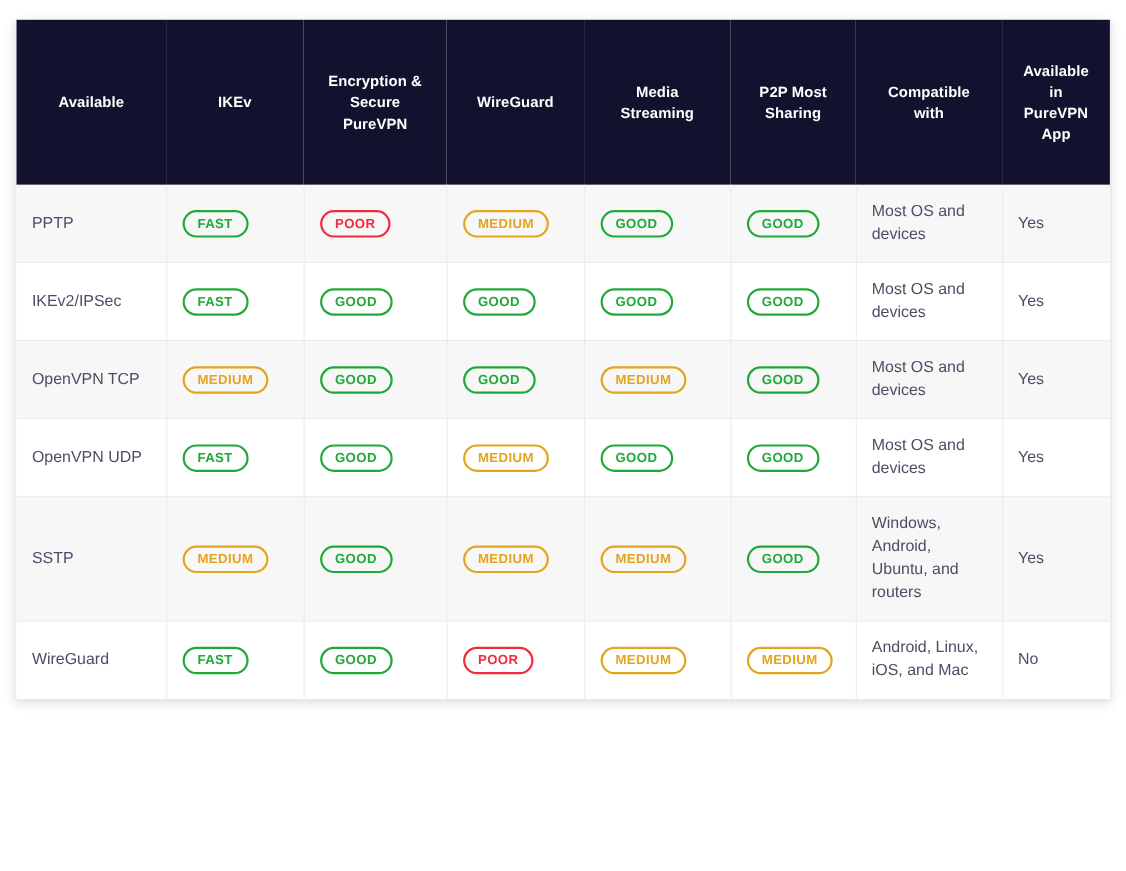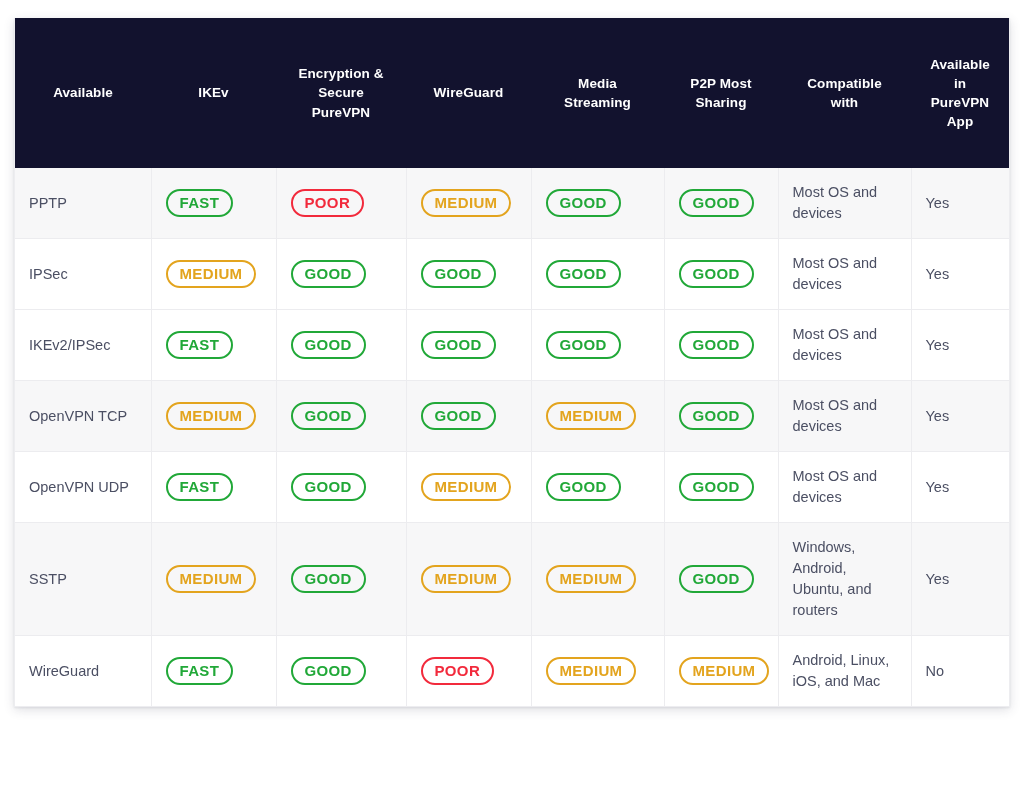--- a/index.html
+++ b/index.html
@@ -87,21 +87,21 @@
   td.cell-badge {
     text-align: left;
   }
 
   
   .pill {
     display: inline-block;
     border: 2px solid currentColor;
     border-radius: 999px;
     padding: 4px 12px 5px;
-    font-size: 15px;
+    font-size: 12px;
     font-weight: bold;
     letter-spacing: 0.35px;
     line-height: 1;
     white-space: nowrap;
   }
   .pill.green  { color: #21a838; }
   .pill.amber  { color: #e3a41e; }
   .pill.red    { color: #f22a3c; }
 
   
@@ -147,30 +147,20 @@
             <td class="cell-protocol">PPTP</td>
             <td class="cell-badge"><span class="pill green">FAST</span></td>
             <td class="cell-badge"><span class="pill red">POOR</span></td>
             <td class="cell-badge"><span class="pill amber">MEDIUM</span></td>
             <td class="cell-badge"><span class="pill green">GOOD</span></td>
             <td class="cell-badge"><span class="pill green">GOOD</span></td>
             <td class="cell-compat">Most OS and devices</td>
             <td class="cell-avail">Yes</td>
           </tr>
           <tr class="row-plain">
-            <td class="cell-protocol">IPSec</td>
-            <td class="cell-badge"><span class="pill amber">MEDIUM</span></td>
-            <td class="cell-badge"><span class="pill green">GOOD</span></td>
-            <td class="cell-badge"><span class="pill green">GOOD</span></td>
-            <td class="cell-badge"><span class="pill green">GOOD</span></td>
-            <td class="cell-badge"><span class="pill green">GOOD</span></td>
-            <td class="cell-compat">Most OS and devices</td>
-            <td class="cell-avail">Yes</td>
-          </tr>
-          <tr class="row-plain">
             <td class="cell-protocol">IKEv2/IPSec</td>
             <td class="cell-badge"><span class="pill green">FAST</span></td>
             <td class="cell-badge"><span class="pill green">GOOD</span></td>
             <td class="cell-badge"><span class="pill green">GOOD</span></td>
             <td class="cell-badge"><span class="pill green">GOOD</span></td>
             <td class="cell-badge"><span class="pill green">GOOD</span></td>
             <td class="cell-compat">Most OS and devices</td>
             <td class="cell-avail">Yes</td>
           </tr>
           <tr class="row-alt">

